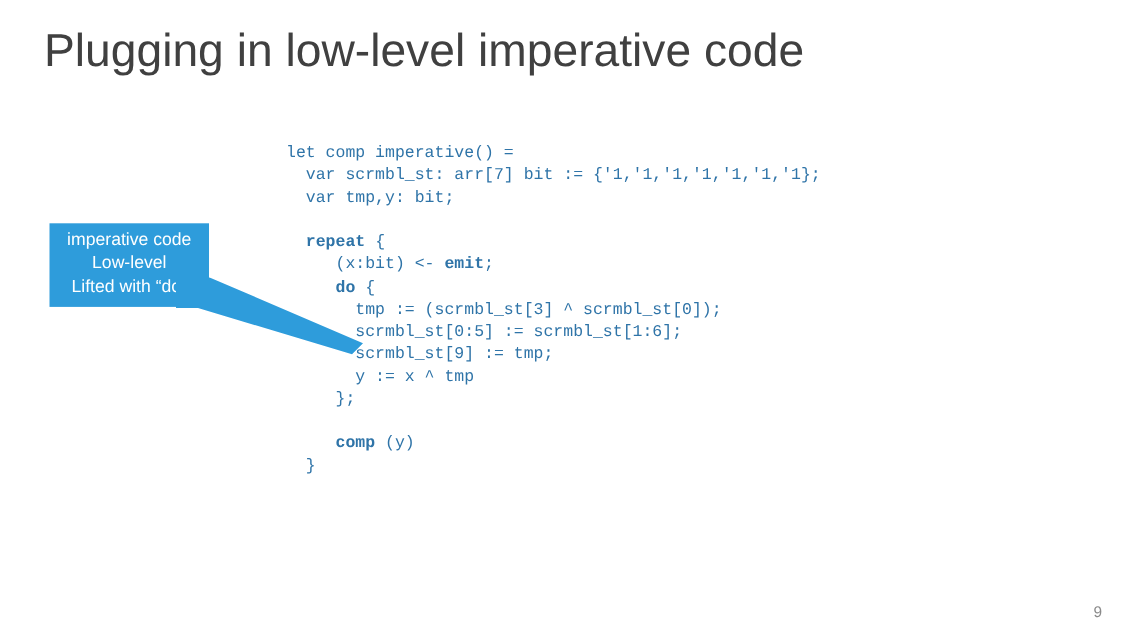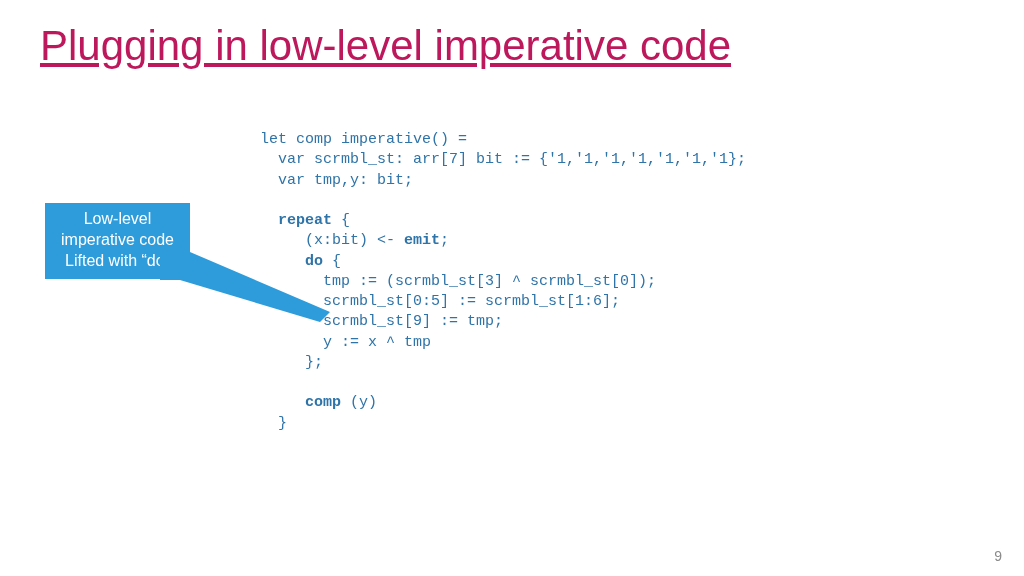--- a/index.html
+++ b/index.html
@@ -10,22 +10,21 @@
     font-family: "Segoe UI Light", "Segoe UI", Arial, sans-serif;
     position: relative;
     overflow: hidden;
   }
   .title {
     position: absolute;
     top: 22px;
     left: 40px;
     font-size: 42px;
     font-weight: 300;
-    color: #be185d;
-    text-decoration: underline;
+    color: #404040;
   }
   .callout {
     position: absolute;
     top: 203px;
     left: 45px;
     width: 145px;
     background: #2e9cdb;
     color: #ffffff;
     text-align: center;
     font-size: 16px;
@@ -61,22 +60,22 @@
     font-size: 14px;
     font-family: "Segoe UI", Arial, sans-serif;
   }
 </style>
 </head>
 <body>
 
 <div class="title">Plugging in low-level imperative code</div>
 
 <div class="callout">
+  <div>imperative code</div>
   <div>Low-level</div>
-  <div>imperative code</div>
   <div>Lifted with “do”</div>
 </div>
 
 <div class="arrow">
   <svg width="180" height="80" viewBox="0 0 180 80">
     <polygon points="0,0 30,0 170,60 160,70 20,28 0,28" fill="#2e9cdb"></polygon>
   </svg>
 </div>
 
 <div class="code"><span>let comp imperative() =</span>

